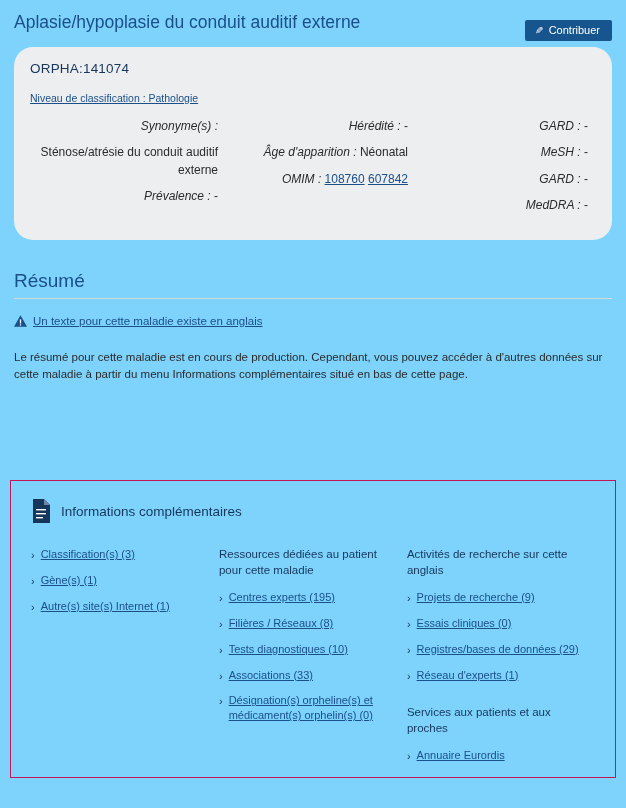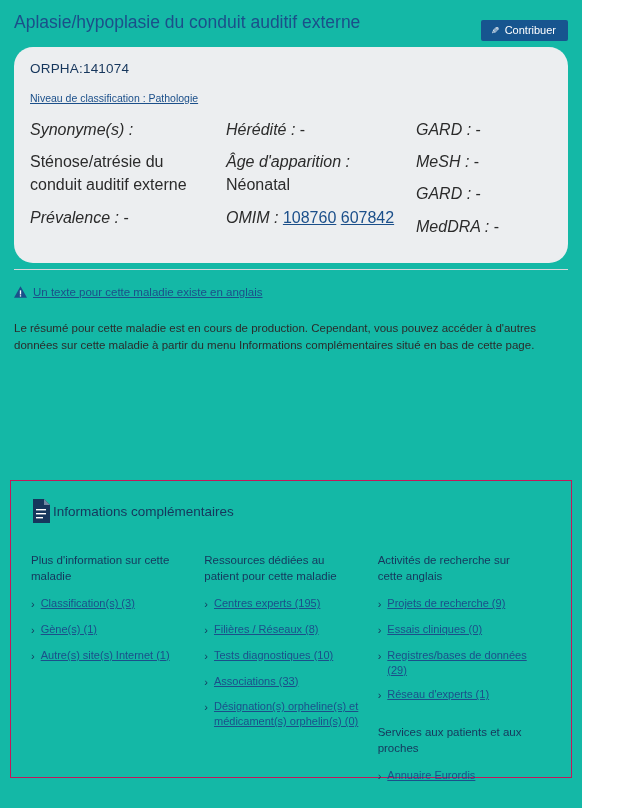--- a/index.html
+++ b/index.html
@@ -4,24 +4,24 @@
 <style>
   * { box-sizing: border-box; }
   html, body {
     margin: 0;
     padding: 0;
     background: #ffffff;
     font-family: "Liberation Sans", sans-serif;
   }
   .page {
     position: relative;
-    width: 582px;
+    width: 626px;
     height: 808px;
     overflow: hidden;
-    background: #14b8a6;
+    background: #7dd3fc;
   }
 
   
   .header {
     position: relative;
     padding: 12px 14px 6px 14px;
   }
   .disease-title {
     font-size: 17.5px;
     color: #1b4f8a;
@@ -75,24 +75,25 @@
   }
   .meta-cols {
     display: flex;
     gap: 0;
   }
   .meta-col { flex: 1 1 0; padding-right: 8px; }
   .meta-col.c1 { flex: 0 0 196px; }
   .meta-col.c2 { flex: 0 0 190px; }
   .meta-col.c3 { flex: 1 1 auto; }
   .meta-row {
-    font-size: 16px;
+    font-size: 12px;
     color: #2b2b2b;
     margin-bottom: 9px;
     line-height: 1.45;
+    text-align: right;
   }
   .meta-row .lbl {
     font-style: italic;
     color: #2b2b2b;
   }
   .meta-row .val { color: #2b2b2b; }
   .meta-row a {
     color: #1b4f8a;
     text-decoration: underline;
     cursor: pointer;
@@ -142,22 +143,22 @@
     left: 10px;
     right: 10px;
     top: 480px;
     bottom: 30px;
     border: 1px solid #c2185b;
     padding: 18px 20px 10px 20px;
   }
   .addl-head {
     display: flex;
     align-items: center;
-    gap: 2px;
-    margin-bottom: 30px;
+    gap: 10px;
+    margin-bottom: 24px;
   }
   .doc-icon { width: 20px; height: 24px; flex: 0 0 auto; }
   .addl-title {
     font-size: 13.5px;
     color: #16365c;
   }
   .addl-cols {
     display: flex;
     gap: 0;
   }
@@ -253,20 +254,21 @@
           <span class="val">-</span>
         </div>
         <div class="meta-row">
           <span class="lbl">MedDRA :</span>
           <span class="val">-</span>
         </div>
       </div>
     </div>
   </div>
 
+  <h2 class="section-title">Résumé</h2>
   <hr class="hr-line">
 
   <div class="alert-line">
     <svg class="alert-icon" viewBox="0 0 16 14">
       <path d="M8 0 L16 14 L0 14 Z" fill="#1b4f8a"></path>
       <rect x="7.2" y="5" width="1.6" height="5" fill="#ffffff"></rect>
       <rect x="7.2" y="11" width="1.6" height="1.6" fill="#ffffff"></rect>
     </svg>
     <span class="alert-link">Un texte pour cette maladie existe en anglais</span>
   </div>
@@ -281,21 +283,20 @@
         <rect x="5" y="10" width="10" height="1.4" fill="#ffffff"></rect>
         <rect x="5" y="14" width="10" height="1.4" fill="#ffffff"></rect>
         <rect x="5" y="18" width="7" height="1.4" fill="#ffffff"></rect>
       </svg>
       <span class="addl-title">Informations complémentaires</span>
     </div>
 
     <div class="addl-cols">
 
       <div class="addl-col">
-        <div class="col-head">Plus d'information sur cette maladie</div>
         <div class="link-item">
           <span class="chev">›</span>
           <a class="lt">Classification(s) (3)</a>
         </div>
         <div class="link-item">
           <span class="chev">›</span>
           <a class="lt">Gène(s) (1)</a>
         </div>
         <div class="link-item">
           <span class="chev">›</span>

